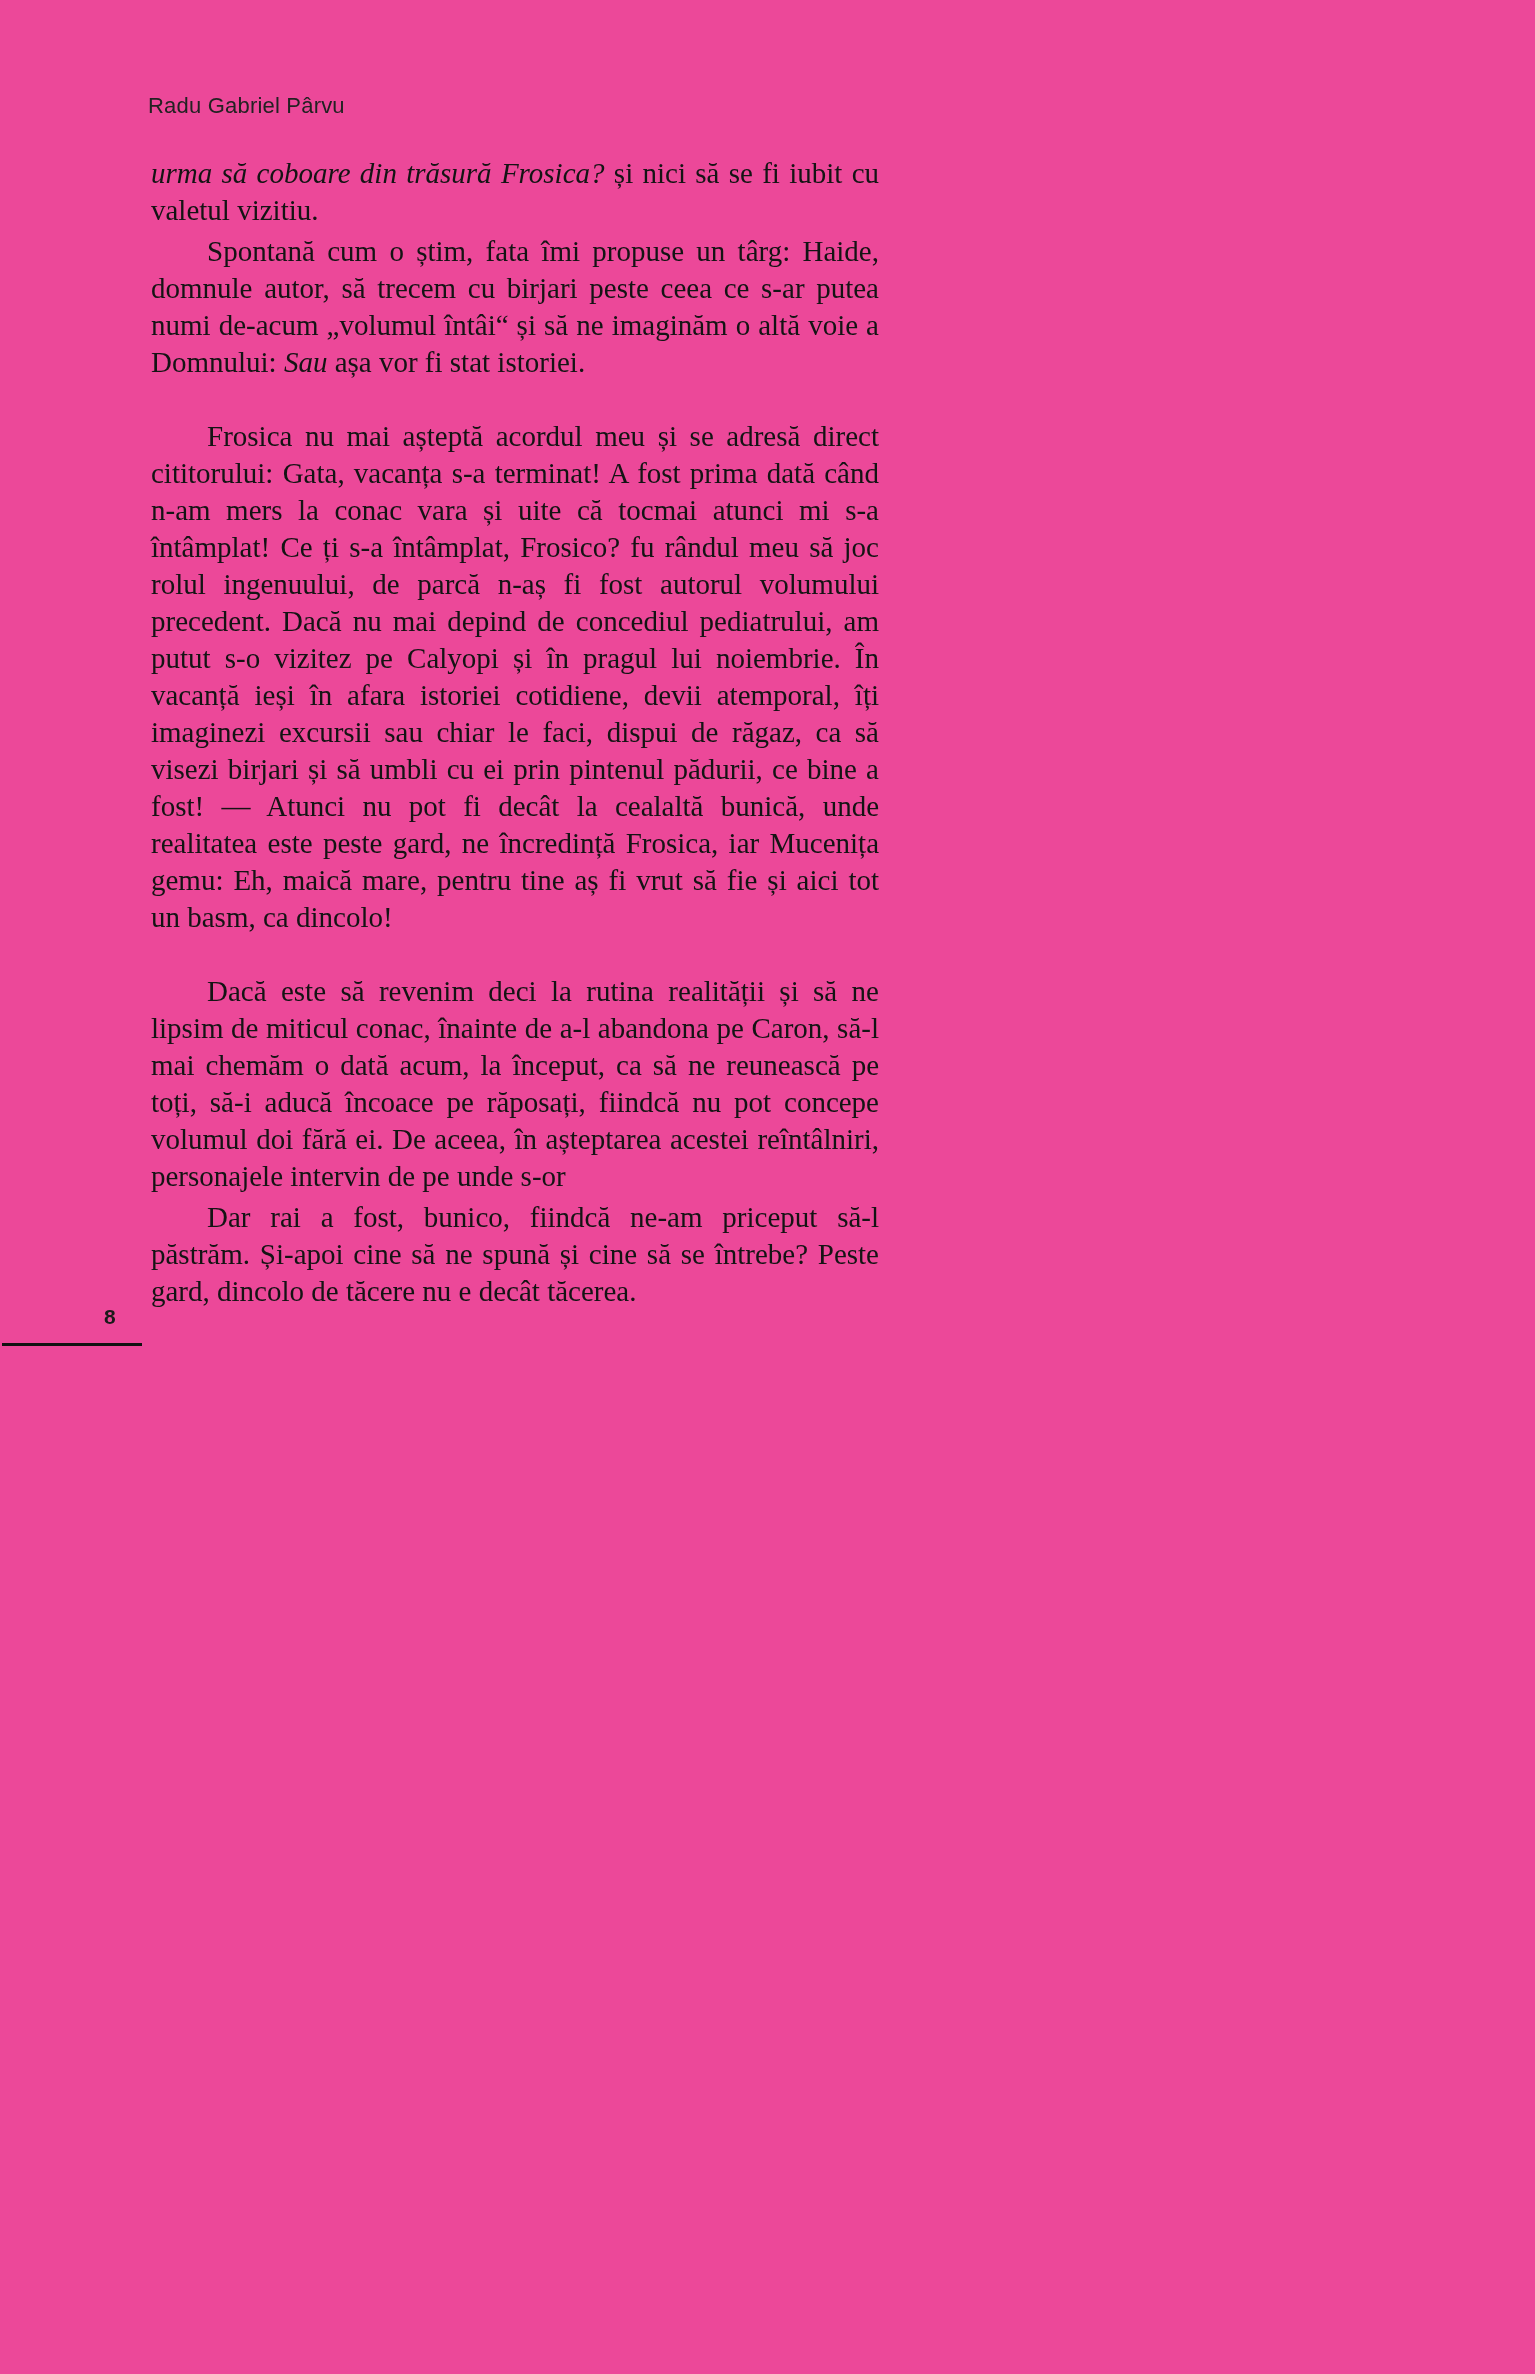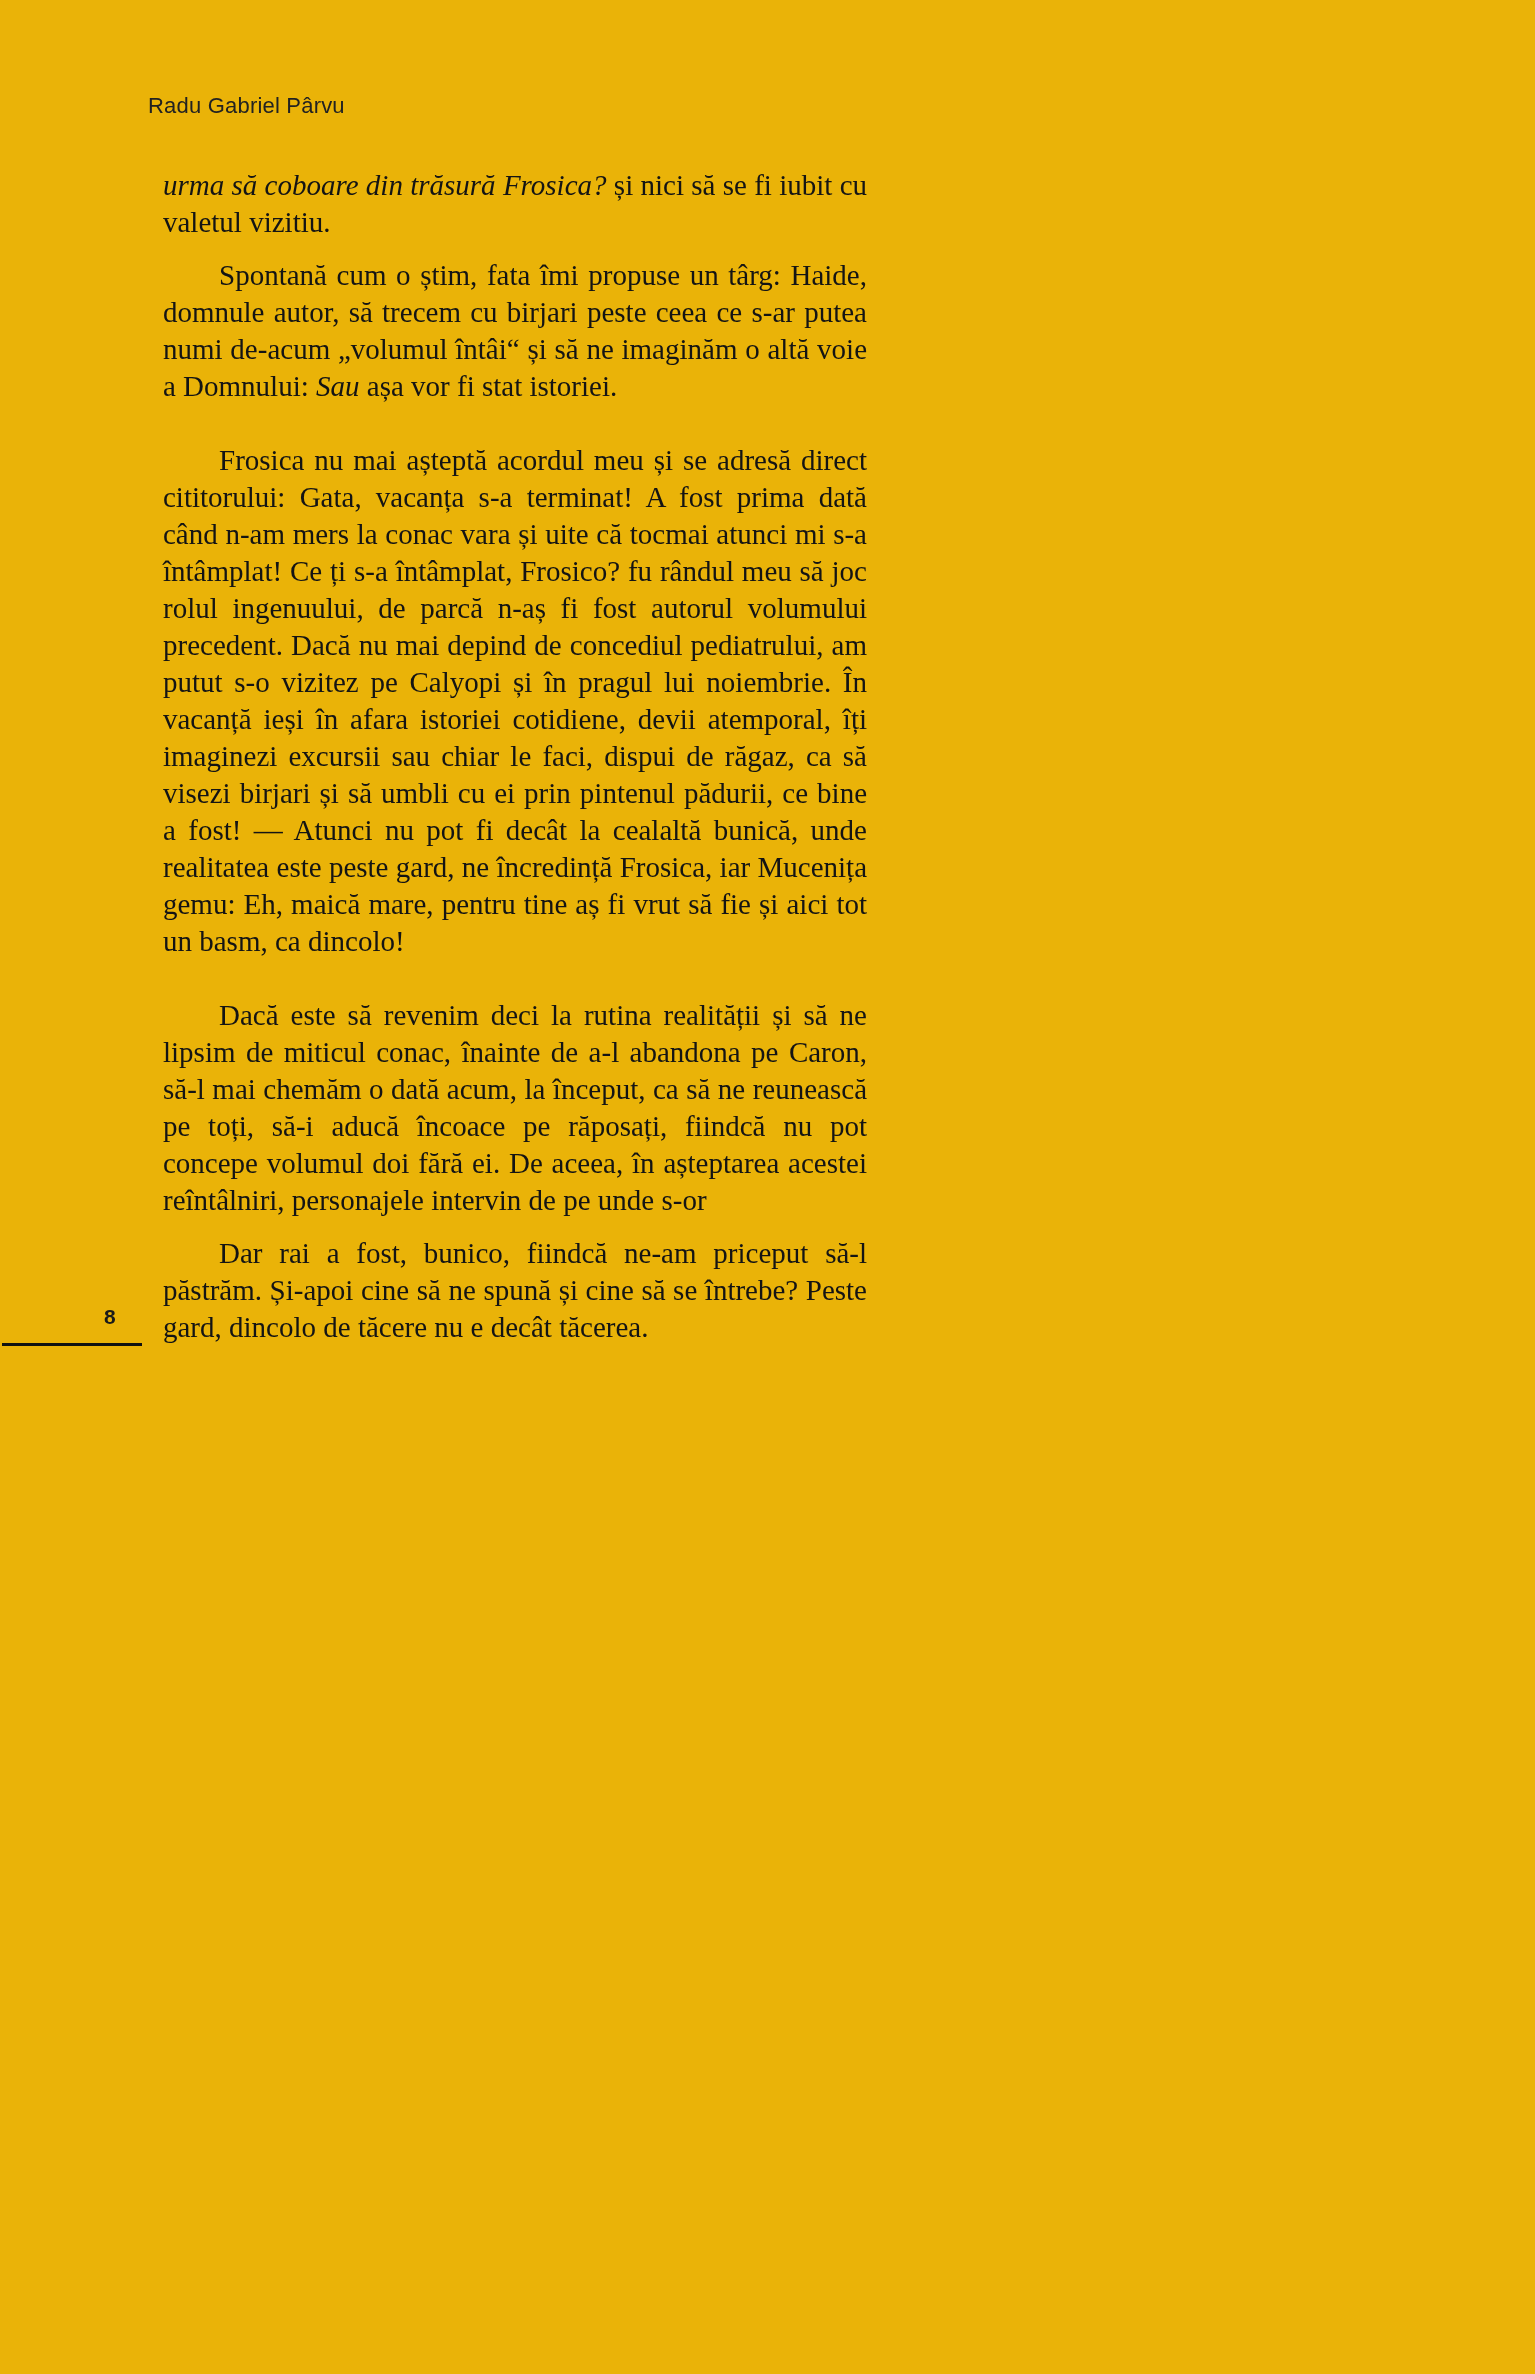--- a/index.html
+++ b/index.html
@@ -10,21 +10,21 @@
   body {
     width: 1535px;
     height: 2374px;
     font-family: "Liberation Serif", serif;
     color: #141414;
   }
   .page {
     position: relative;
     width: 1535px;
     height: 2374px;
-    background: #eab308;
+    background: #ec4899;
     overflow: hidden;
   }
   .running-header {
     position: absolute;
     left: 148px;
     top: 93px;
     font-family: "Liberation Sans", sans-serif;
     font-size: 22px;
     line-height: 26px;
     color: #222222;
@@ -34,21 +34,21 @@
     position: absolute;
     left: 147px;
     top: 151px;
     width: 736px;
     font-size: 29px;
     line-height: 37px;
     text-align: justify;
     color: #141414;
   }
   .text-block p {
-    margin: 16px;
+    margin: 4px;
     padding: 0;
   }
   .text-block p.indent {
     text-indent: 56px;
   }
   .text-block p.space-before {
     margin-top: 37px;
   }
   .seg-italic {
     font-style: italic;

